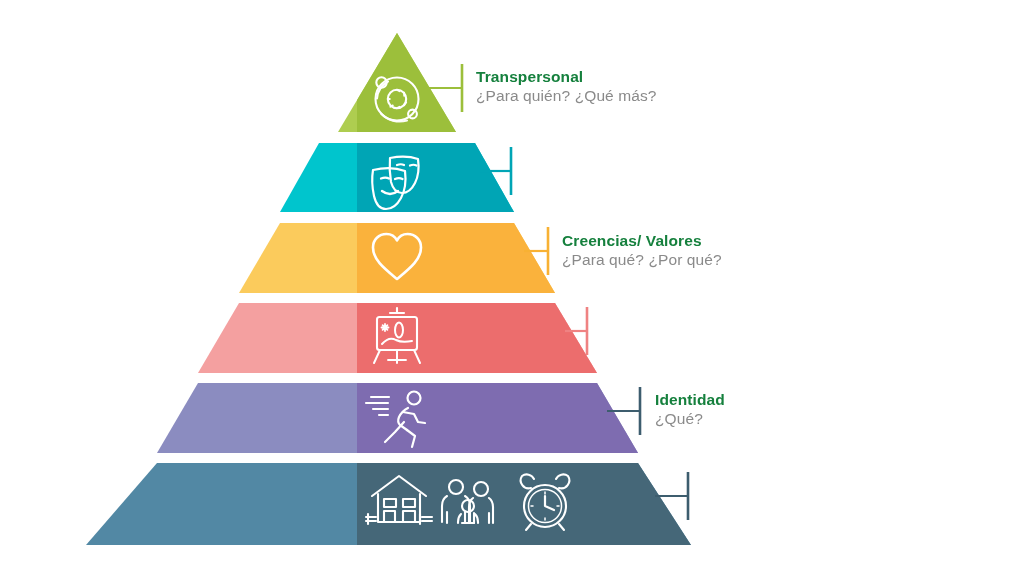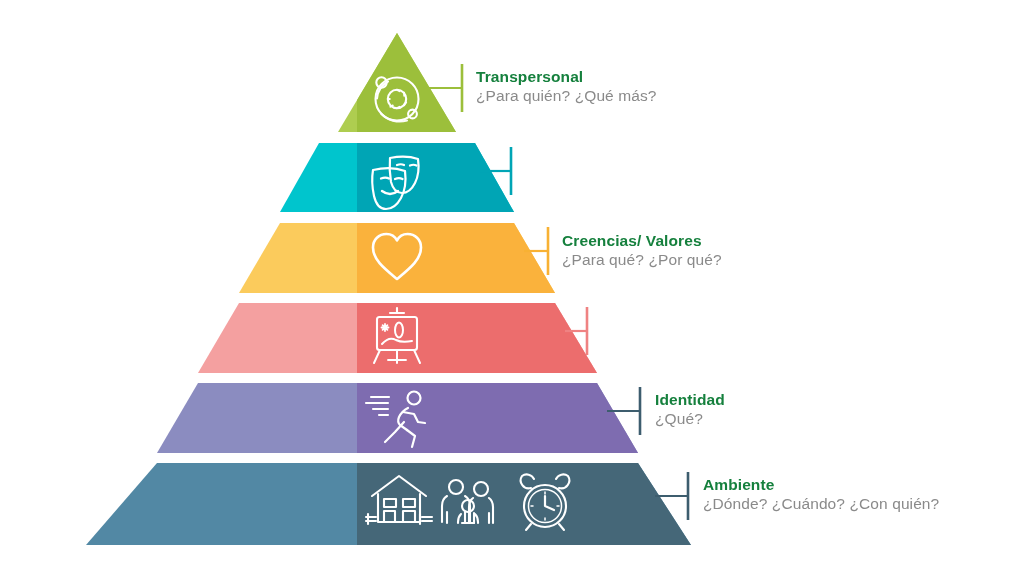--- a/index.html
+++ b/index.html
@@ -250,18 +250,14 @@
     <div class="label-title">Creencias/ Valores</div>
     <div class="label-sub">¿Para qué? ¿Por qué?</div>
   </div>
 
 
   <div class="label-block" style="left:655px; top:390px;">
     <div class="label-title">Identidad</div>
     <div class="label-sub">¿Qué?</div>
   </div>
 
-  <div class="label-block" style="left:703px; top:475px;">
-    <div class="label-title">Ambiente</div>
-    <div class="label-sub">¿Dónde? ¿Cuándo? ¿Con quién?</div>
-  </div>
 
 </div>
 
 </body></html>

